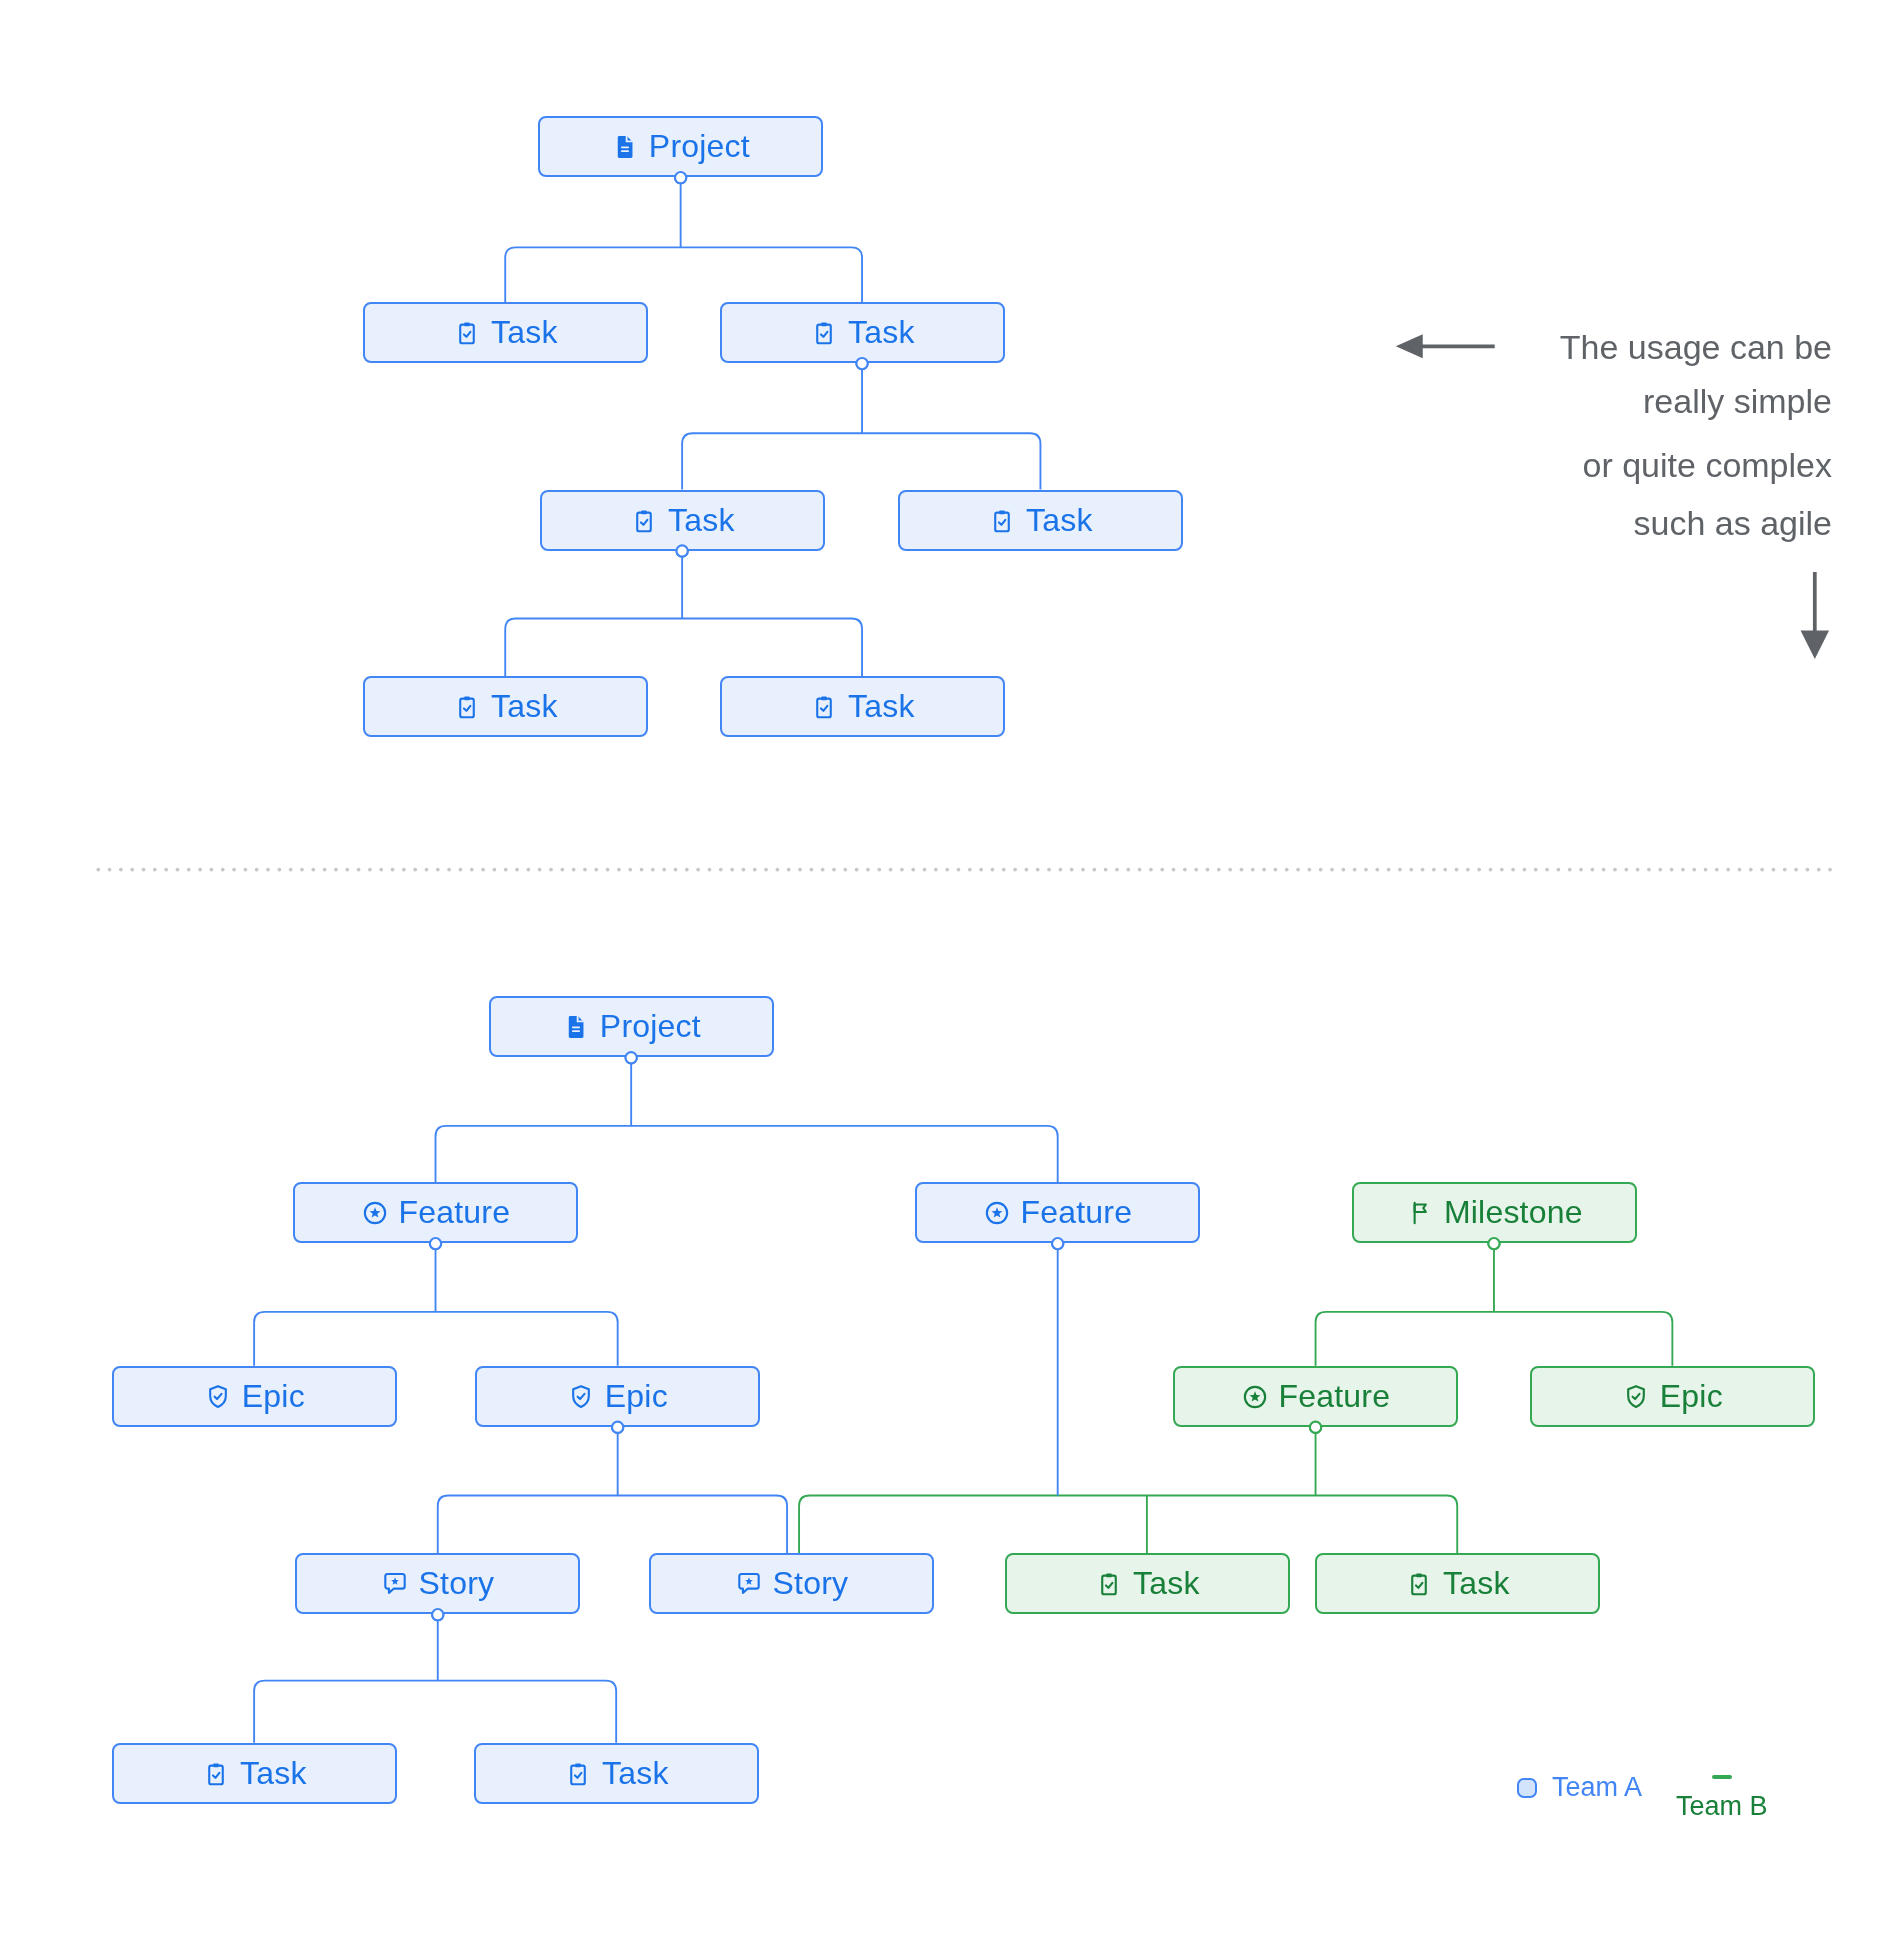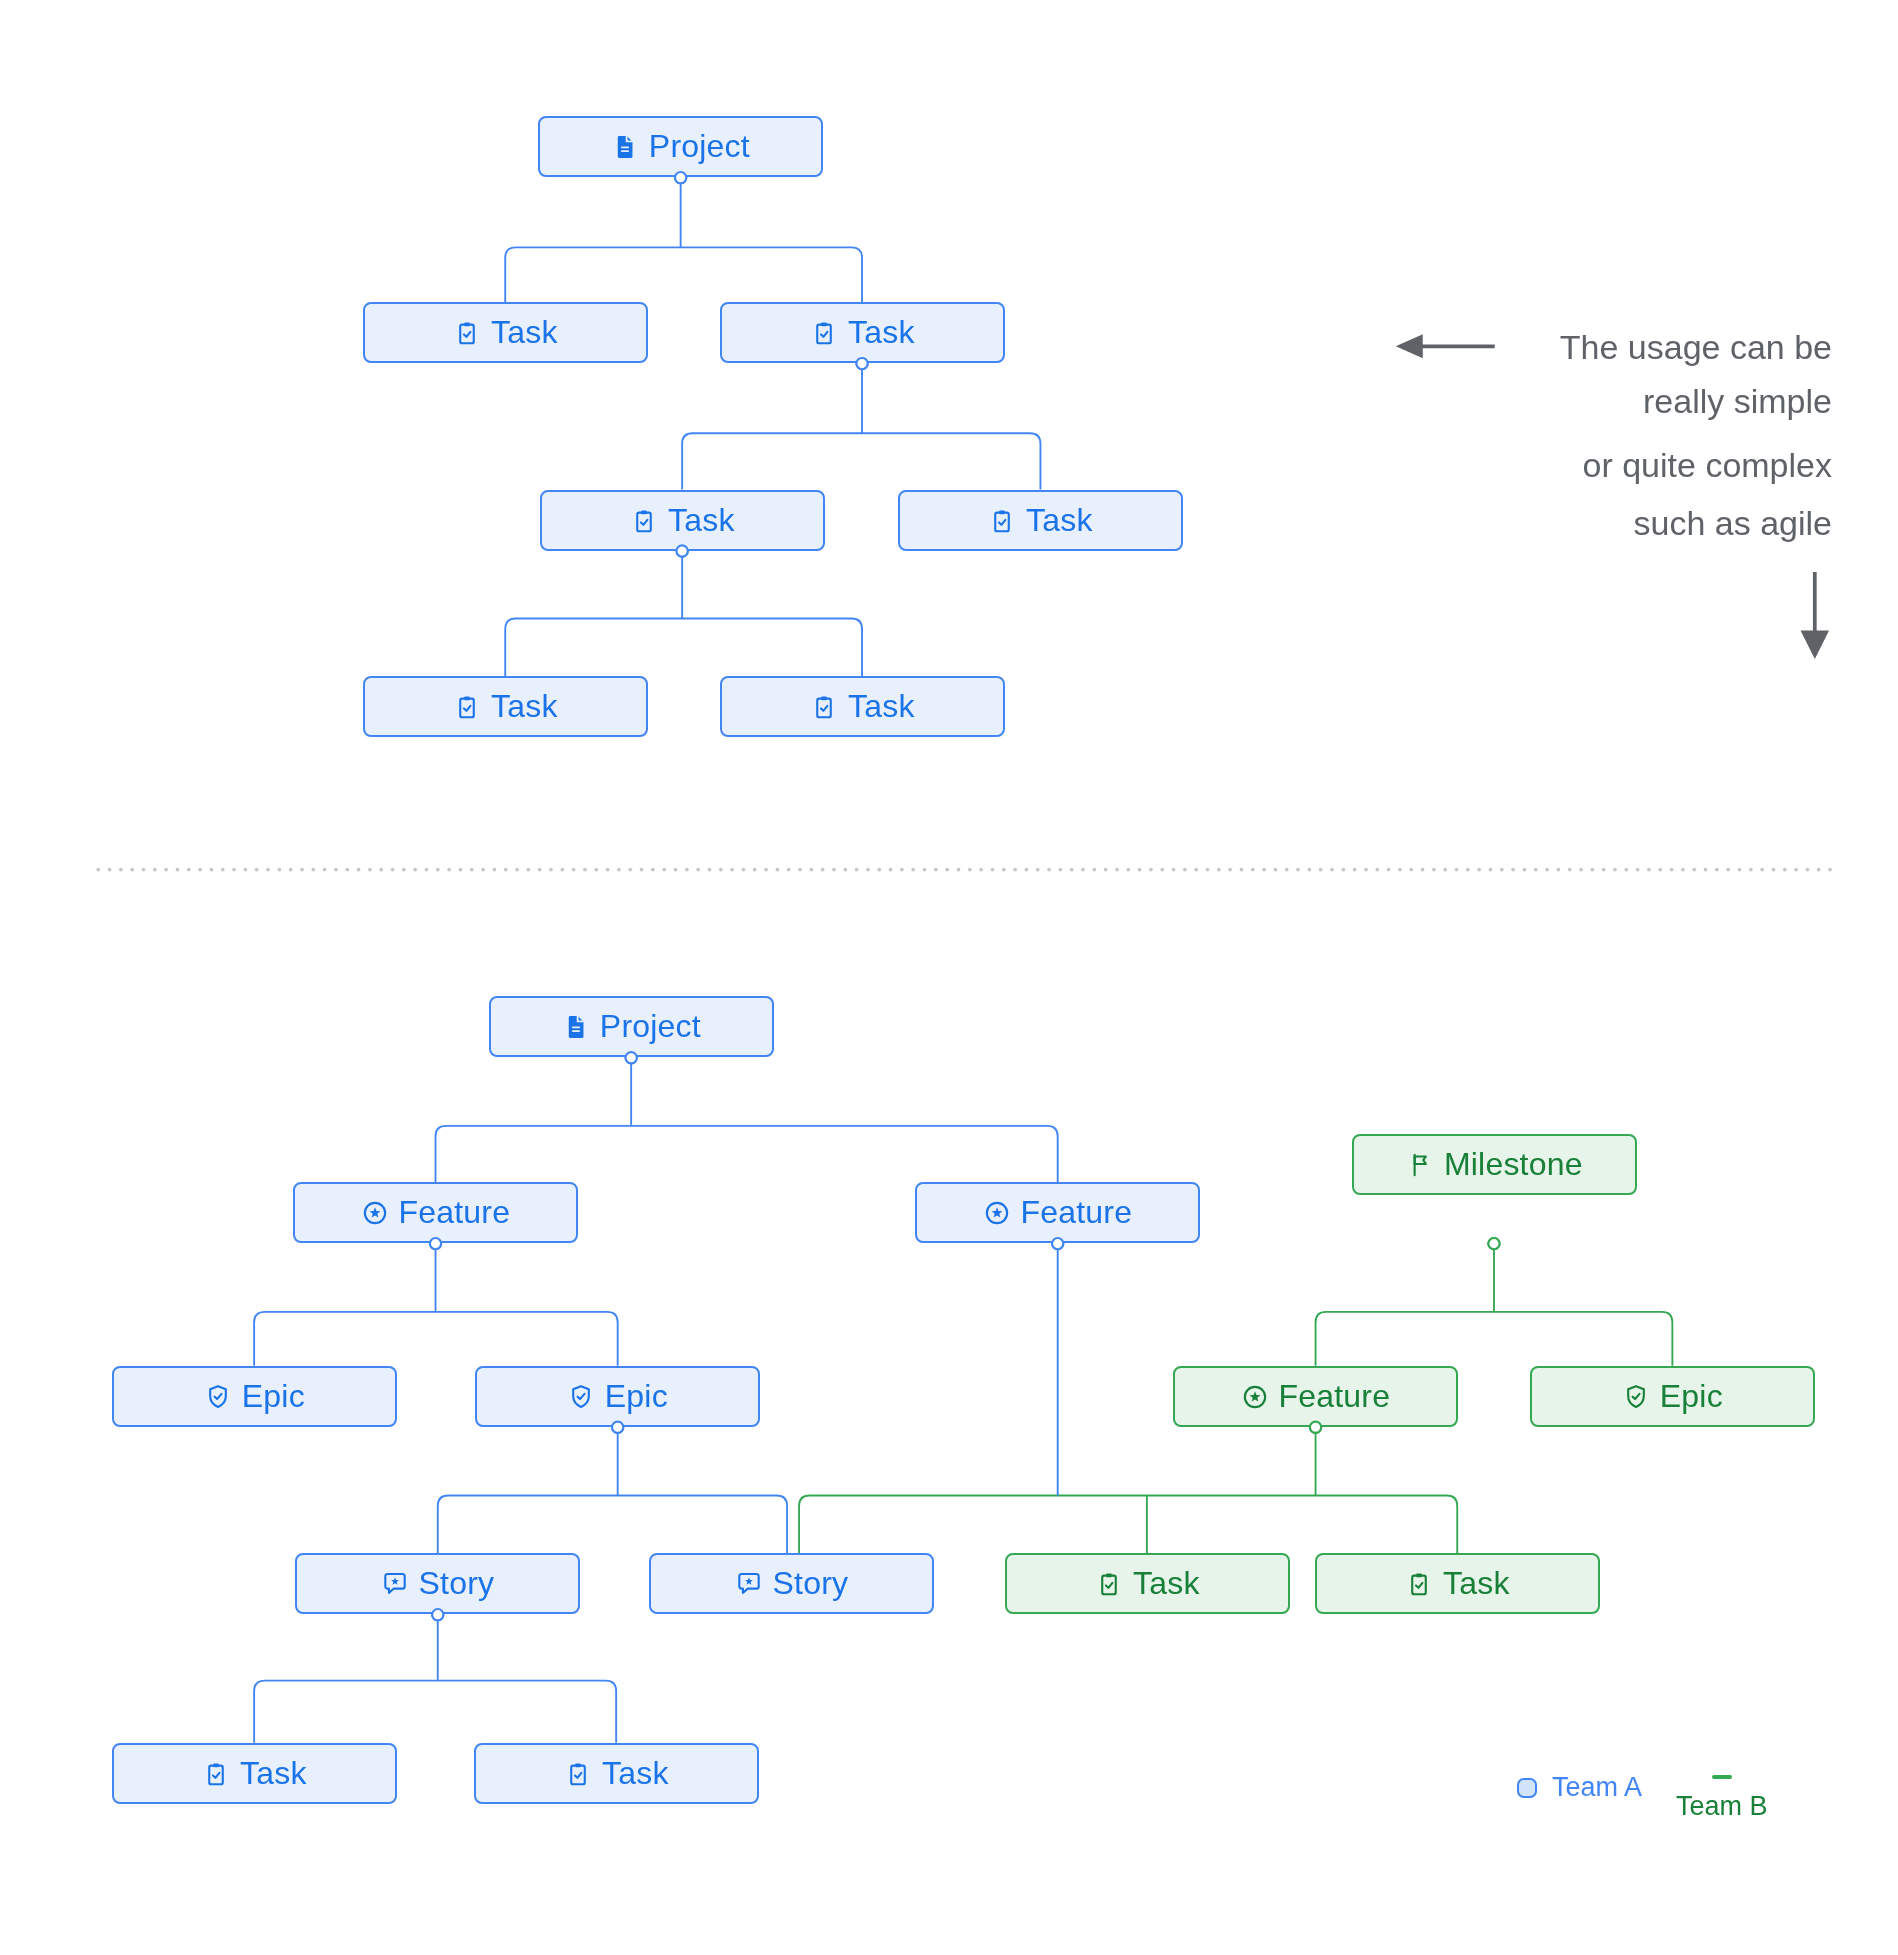--- a/index.html
+++ b/index.html
@@ -168,21 +168,21 @@
       </div>
       <div class="node team-a" style="left: 915px; top: 1182px;">
         <span class="icon">
           <svg viewBox="0 0 24 24" fill="none" stroke="currentColor" stroke-width="1.8">
             <circle cx="12" cy="12" r="8.7"></circle>
             <path d="M12 7.1 13.21 10.34 16.66 10.49 13.95 12.63 14.88 15.96 12 14.05 9.12 15.96 10.05 12.63 7.34 10.49 10.79 10.34 Z" fill="currentColor" stroke="none"></path>
           </svg>
         </span>
         <span class="label">Feature</span>
       </div>
-      <div class="node team-b" style="left: 1352px; top: 1134px;">
+      <div class="node team-b" style="left: 1352px; top: 1182px;">
         <span class="icon">
           <svg viewBox="0 0 24 24" fill="none" stroke="currentColor" stroke-width="1.8">
             <path d="M7.4 3.2 V20.8" stroke-linecap="round"></path>
             <path d="M7.4 4.7 H17 L14.8 7.9 17 11.1 H7.4 Z" stroke-linejoin="round"></path>
           </svg>
         </span>
         <span class="label">Milestone</span>
       </div>
       <div class="node team-a" style="left: 112px; top: 1366px;">
         <span class="icon">

